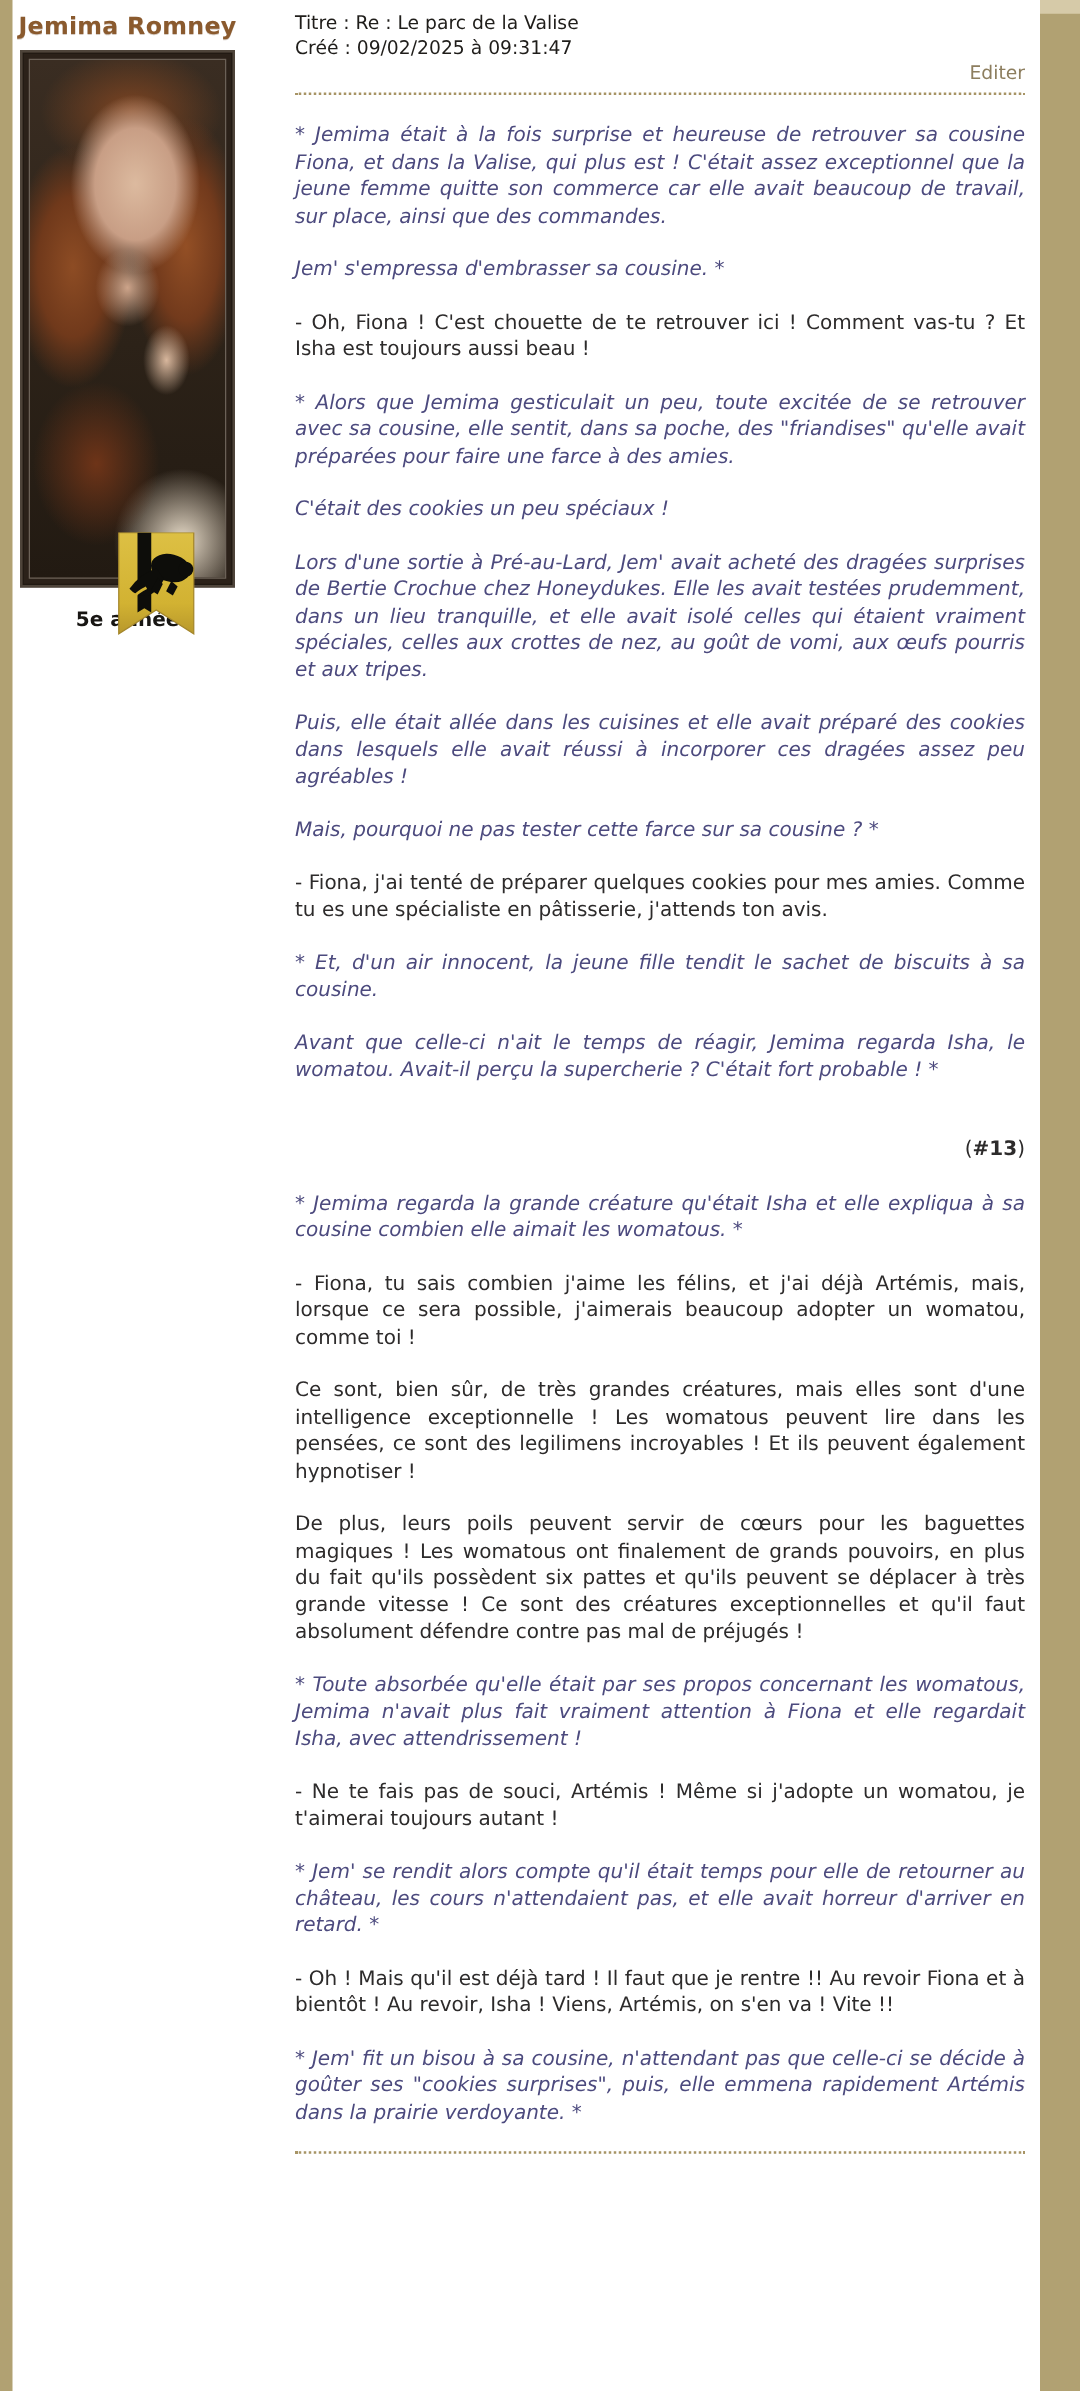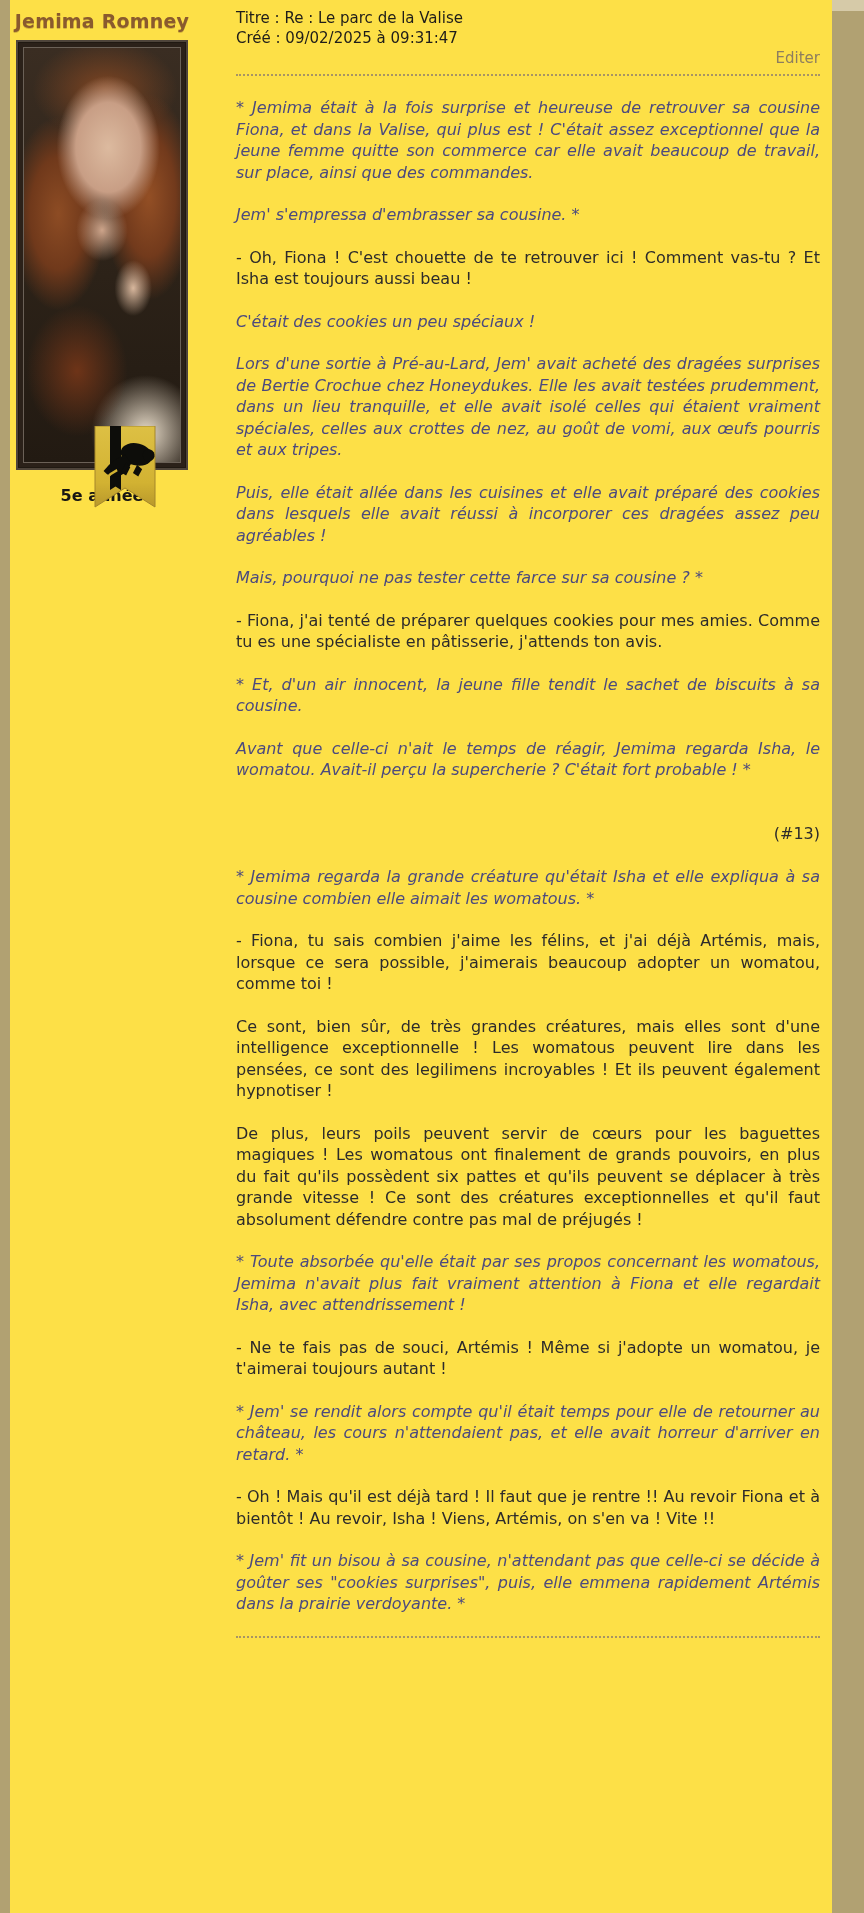--- a/index.html
+++ b/index.html
@@ -4,21 +4,21 @@
 <title>Forum post</title>
 <style>
   * { margin:0; padding:0; box-sizing:border-box; }
   html,body { background:#b1a172; }
   body { font-family:"DejaVu Sans", "Liberation Sans", sans-serif; }
 
   .page {
     position:relative;
     width:864px; min-height:1913px;
     margin:0;
-    background:#fde047;
+    background:#ffffff;
     border-left:10px solid #b1a172;
     border-right:32px solid #b1a172;
   }
   .border-top-cap {
     position:absolute; top:0; right:-32px; width:32px; height:11px;
     background:#d6caa8;
   }
 
   .post { display:flex; align-items:flex-start; padding-top:6px; }
 
@@ -87,21 +87,21 @@
   .para {
     font-size:16px; line-height:21.5px;
     text-align:justify;
     margin:21px 0;
     color:#2d2b2b;
   }
   .para.italic { font-style:italic; color:#4c4a7e; }
   .para.ref {
     text-align:right; margin:42px 0 22px 0; color:#2d2b2b;
   }
-  .para.ref b { font-weight:normal;text-align:right; }
+  .para.ref b { font-weight:bold;text-align:right; }
 </style>
 </head>
 <body>
 
 <div class="page">
   <div class="border-top-cap"></div>
 
   <div class="post">
 
     <aside class="sidebar">
@@ -144,20 +144,21 @@
         <a class="edit-link" href="#">Editer</a>
       </div>
 
       <hr class="sep">
 
 
       <div class="body-text" id="body-text">
           <p class="para italic">* Jemima était à la fois surprise et heureuse de retrouver sa cousine Fiona, et dans la Valise, qui plus est ! C'était assez exceptionnel que la jeune femme quitte son commerce car elle avait beaucoup de travail, sur place, ainsi que des commandes.</p>
           <p class="para italic">Jem' s'empressa d'embrasser sa cousine. *</p>
           <p class="para normal">- Oh, Fiona ! C'est chouette de te retrouver ici ! Comment vas-tu ? Et Isha est toujours aussi beau !</p>
+          <p class="para italic">* Alors que Jemima gesticulait un peu, toute excitée de se retrouver avec sa cousine, elle sentit, dans sa poche, des "friandises" qu'elle avait préparées pour faire une farce à des amies.</p>
           <p class="para italic">C'était des cookies un peu spéciaux !</p>
           <p class="para italic">Lors d'une sortie à Pré-au-Lard, Jem' avait acheté des dragées surprises de Bertie Crochue chez Honeydukes. Elle les avait testées prudemment, dans un lieu tranquille, et elle avait isolé celles qui étaient vraiment spéciales, celles aux crottes de nez, au goût de vomi, aux œufs pourris et aux tripes.</p>
           <p class="para italic">Puis, elle était allée dans les cuisines et elle avait préparé des cookies dans lesquels elle avait réussi à incorporer ces dragées assez peu agréables !</p>
           <p class="para italic">Mais, pourquoi ne pas tester cette farce sur sa cousine ? *</p>
           <p class="para normal">- Fiona, j'ai tenté de préparer quelques cookies pour mes amies. Comme tu es une spécialiste en pâtisserie, j'attends ton avis.</p>
           <p class="para italic">* Et, d'un air innocent, la jeune fille tendit le sachet de biscuits à sa cousine.</p>
           <p class="para italic">Avant que celle-ci n'ait le temps de réagir, Jemima regarda Isha, le womatou. Avait-il perçu la supercherie ? C'était fort probable ! *</p>
           <p class="para ref"><span>(</span><b>#13</b><span>)</span></p>
           <p class="para italic">* Jemima regarda la grande créature qu'était Isha et elle expliqua à sa cousine combien elle aimait les womatous. *</p>
           <p class="para normal">- Fiona, tu sais combien j'aime les félins, et j'ai déjà Artémis, mais, lorsque ce sera possible, j'aimerais beaucoup adopter un womatou, comme toi !</p>

